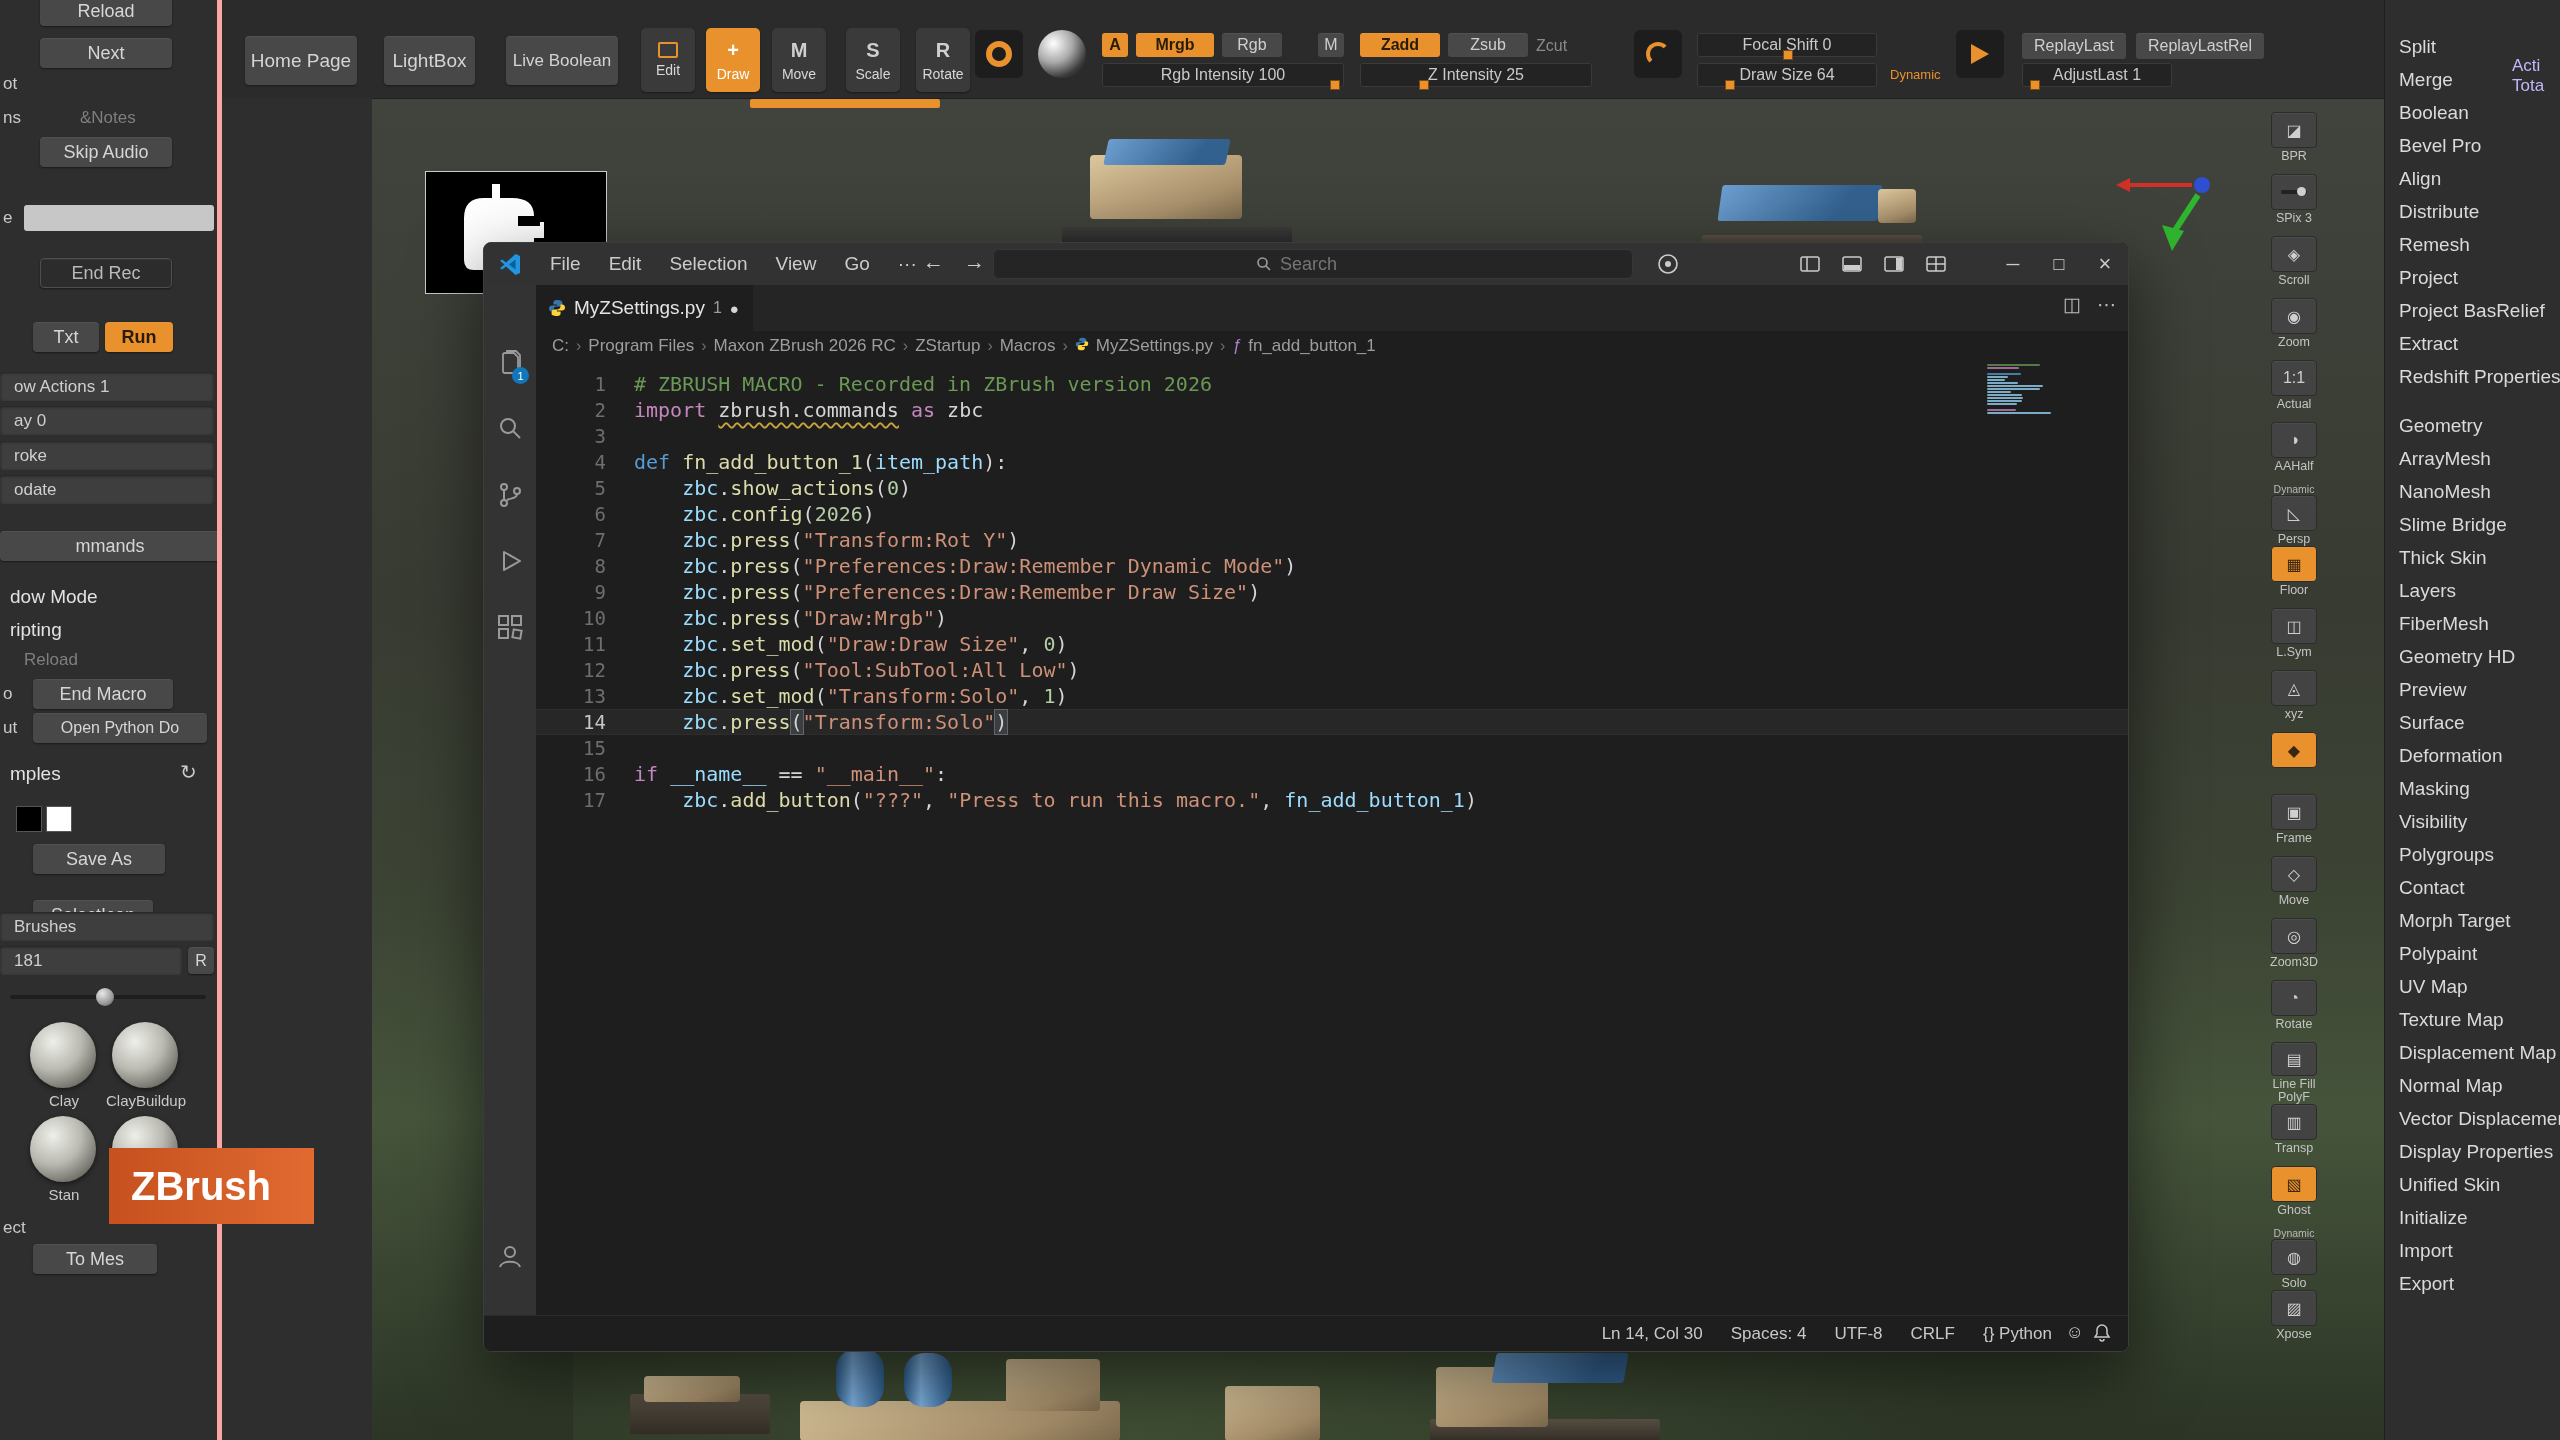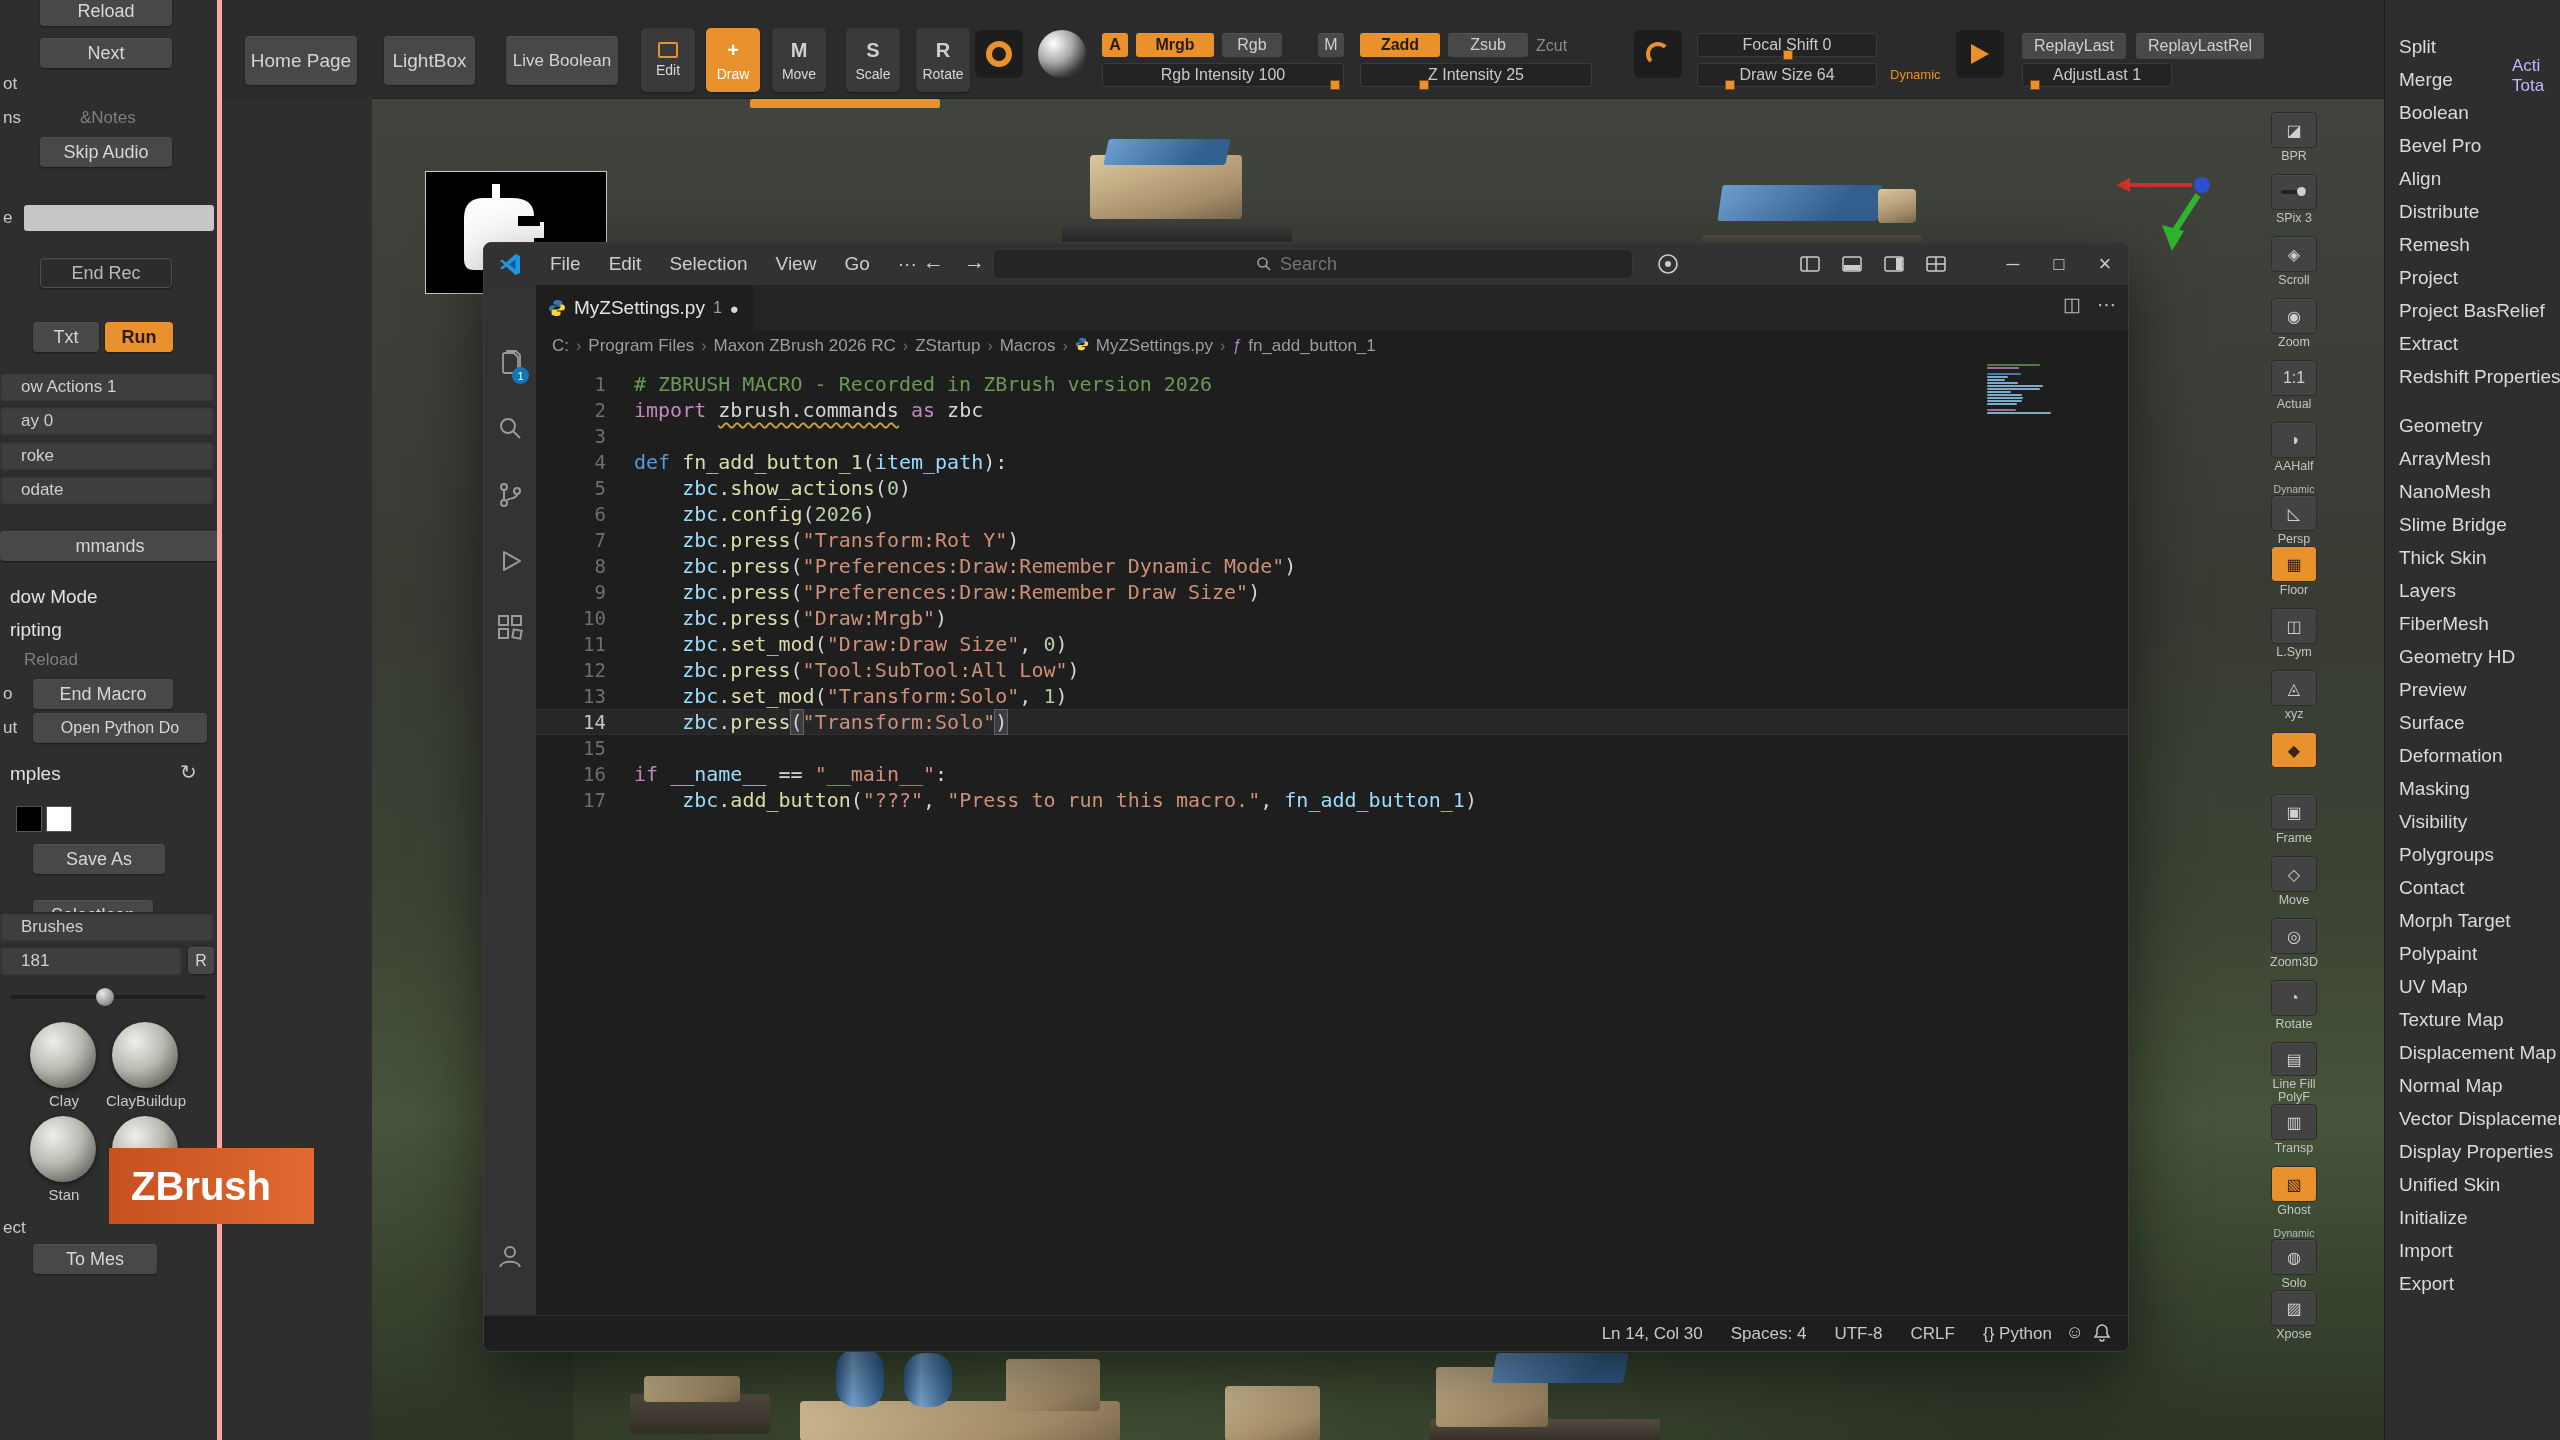--- a/index.html
+++ b/index.html
@@ -28,21 +28,21 @@
   #palette-bg { position:absolute; left:222px; top:98px; width:150px; height:1342px; background:#2e2e2e; z-index:2; }
   #left-panel { position:absolute; left:0; top:0; width:222px; height:1440px; background:#2e2e2e; z-index:3; overflow:hidden; border-right:5px solid #fca5a5; }
   #top-toolbar { position:absolute; left:222px; top:0; width:2338px; height:98px; background:#2b2b2b; z-index:4; }
 
   .lp-btn { position:absolute; background:#484848; border-radius:4px; height:30px; display:flex; align-items:center; justify-content:center;
     font-size:18px; color:#d6d6d6; box-shadow:0 1px 2px rgba(0,0,0,.45), inset 0 1px 0 rgba(255,255,255,.05); }
   .lp-btn.dark { background:#2c2c2c; border:1px solid #4e4e4e; color:#b9b9b9; }
   .lp-btn.orange { background:#e8912d; color:#2a1c08; font-weight:bold; }
   .lp-frag { position:absolute; color:#c9c9c9; font-size:17px; }
   .lp-dim { position:absolute; color:#7f7f7f; font-size:17px; }
-  .lp-slider { position:absolute; background:#3e3e3e; border-radius:3px; height:29px; line-height:29px; padding-left:21px;
+  .lp-slider { position:absolute; background:#3e3e3e; border-radius:3px; height:29px; line-height:29px; padding-left:14px;
     font-size:17px; color:#cfcfcf; box-shadow:inset 0 1px 3px rgba(0,0,0,.5); }
   .lp-header { position:absolute; color:#e2e2e2; font-size:19px; }
   .lp-lightbar { position:absolute; background:#c7c7c7; border-radius:3px; height:26px; }
   .lp-track { position:absolute; height:4px; background:#1e1e1e; border-radius:2px; }
   .lp-track .tknob { position:absolute; width:18px; height:18px; top:-7px; border-radius:50%;
     background:radial-gradient(circle at 35% 30%,#e8e8e8,#9a9a9a 60%,#555); }
   .brush { position:absolute; width:66px; height:66px; border-radius:50%;
     background:radial-gradient(circle at 35% 30%,#efefe9,#b9b9b2 45%,#6f6f68 78%,#3c3c38); box-shadow:0 2px 5px rgba(0,0,0,.5); }
   .brush-label { position:absolute; font-size:15px; color:#c9c9c9; width:80px; text-align:center; }
   .swatch { position:absolute; width:26px; height:26px; border:1px solid #555; }

